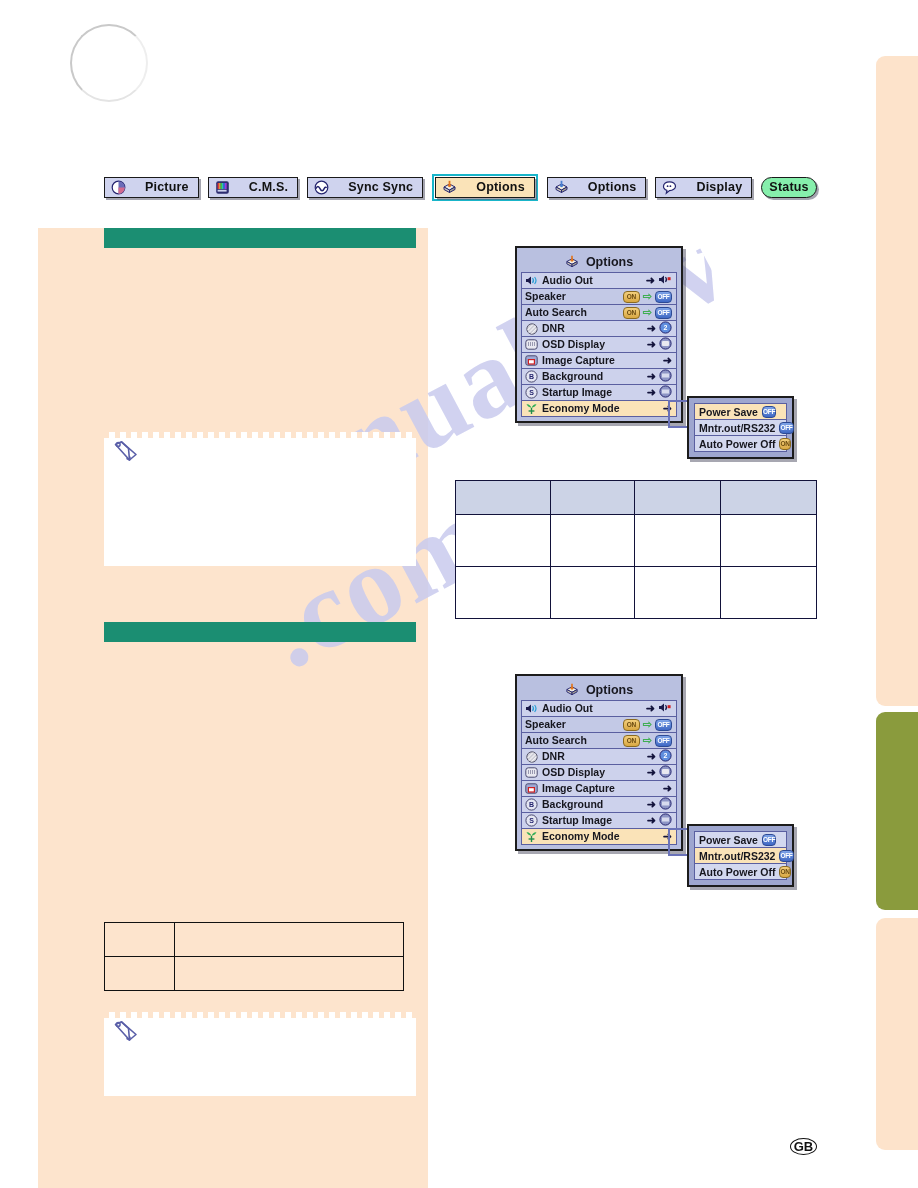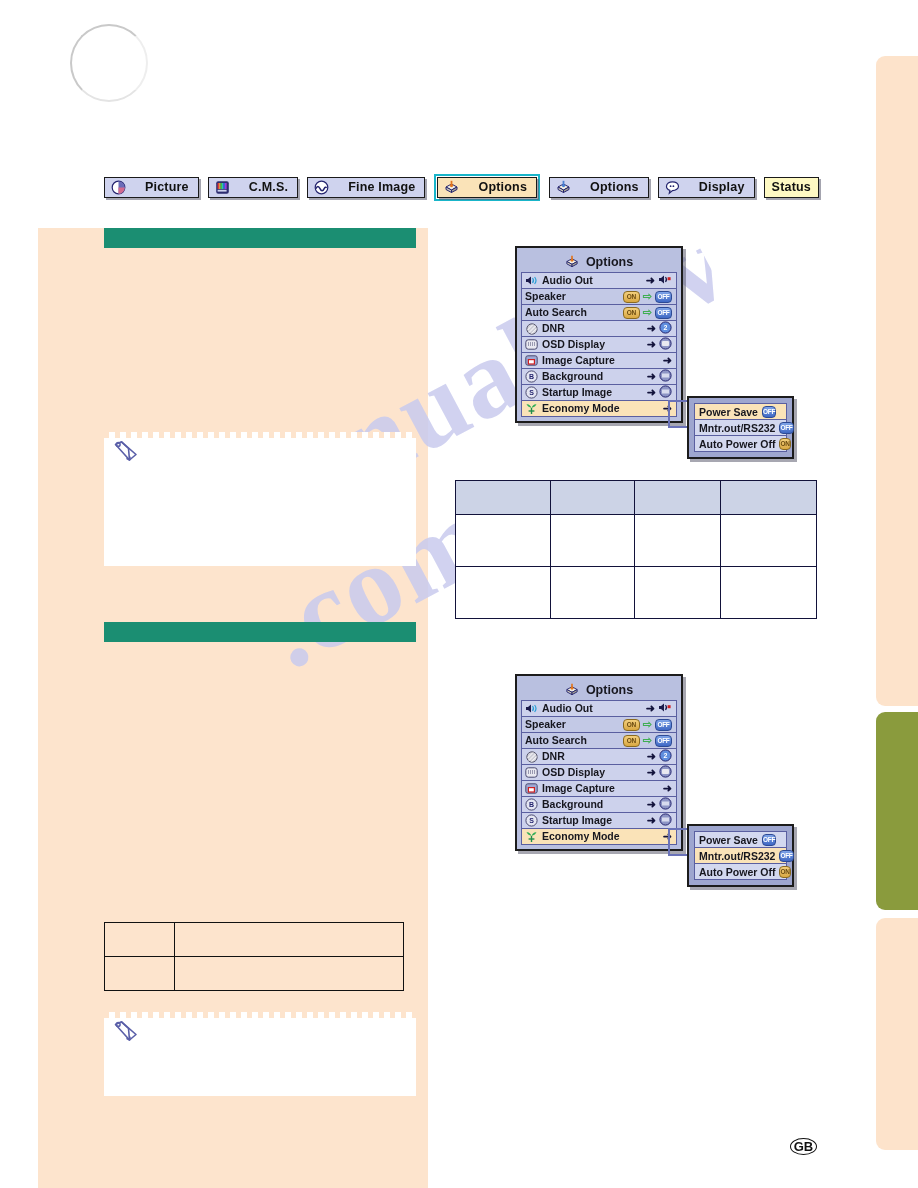--- a/index.html
+++ b/index.html
@@ -46,21 +46,21 @@
     height: 21px; display: flex; align-items: center; gap: 19px;
     padding: 0 9px 0 6px;
     border: 1px solid #1a1a1a;
     background: #cfd3ee;
     box-shadow: 2px 2px 0 rgba(90,90,110,.55);
     font-size: 12.5px; font-weight: bold; color: #111; letter-spacing: .2px;
     white-space: nowrap;
   }
   .mtab .lbl { line-height: 1; }
   .mtab.sel { background: #fae3b8; }
-  .mtab.status { background: #fef9c3; padding: 0 7px; }
+  .mtab.status { background: #86efac; padding: 0 7px; border-radius: 12px; }
   .selwrap { border: 2px solid #19b5c9; padding: 1px; display: inline-flex; }
   .ticon { width: 15px; height: 15px; flex: 0 0 15px; position: relative; }
   .ticon svg { display: block; }
 
   
   .greenbar { position: absolute; left: 104px; height: 20px; background: #1b8e72; }
   #gb1 { top: 228px; width: 312px; }
   #gb2 { top: 622px; width: 312px; }
 
   
@@ -229,21 +229,21 @@
       <span class="lbl">C.M.S.</span>
     </div>
 
     <div class="mtab">
       <span class="ticon">
         <svg width="15" height="15" viewBox="0 0 15 15">
           <circle cx="7.5" cy="7.5" r="6.3" fill="#fff" stroke="#24246e" stroke-width="1.2"></circle>
           <path d="M1.8 8.6 q2.1 -4.2 4.2 0 q2.1 4.2 4.2 0 q1.2 -2.4 2.5 -0.8" fill="none" stroke="#24246e" stroke-width="1.5"></path>
         </svg>
       </span>
-      <span class="lbl">Fine Image</span>
+      <span class="lbl">Sync Sync</span>
     </div>
 
     <div class="selwrap">
       <div class="mtab sel">
         <span class="ticon">
           <svg width="15" height="15" viewBox="0 0 15 15">
             <path d="M2 7 L7.5 4 L13 7 L7.5 10 Z" fill="#f2efe4" stroke="#24246e" stroke-width="1"></path>
             <path d="M2 7 L2 9.5 L7.5 12.5 L7.5 10 Z" fill="#cfcbba" stroke="#24246e" stroke-width="1"></path>
             <path d="M13 7 L13 9.5 L7.5 12.5 L7.5 10 Z" fill="#a9a593" stroke="#24246e" stroke-width="1"></path>
             <path d="M6.6 0.8 L8.4 0.8 L8.4 5 L6.6 5 Z" fill="#e2761f"></path>

